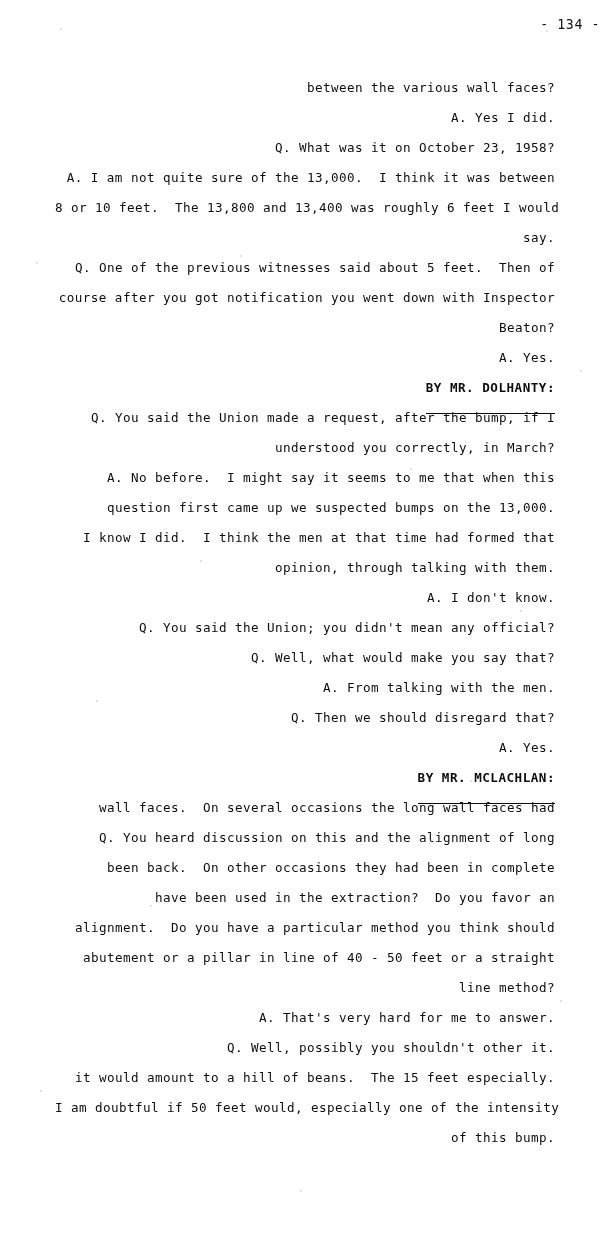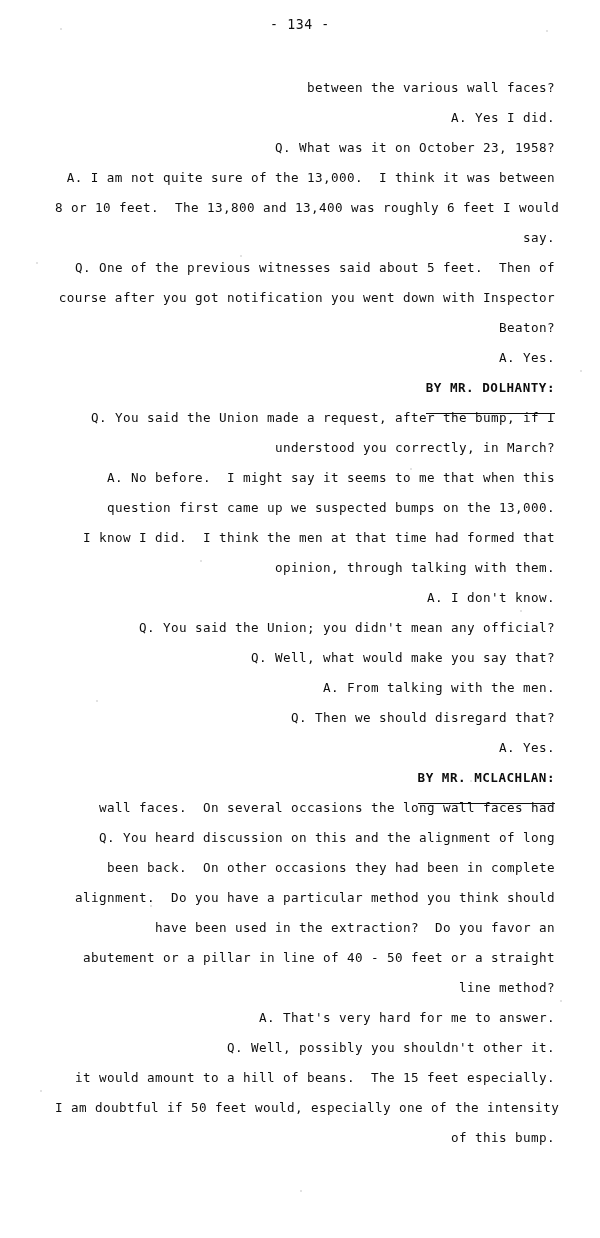--- a/index.html
+++ b/index.html
@@ -19,21 +19,21 @@
     background: #ffffff;
     overflow: hidden;
     margin: 0 auto;
   }
   
   #page-number {
     position: absolute;
     top: 17px;
     left: 0;
     width: 600px;
-    text-align: center;
+    text-align: right;
     font-size: 13.2px;
     letter-spacing: 0.6px;
     color: #101010;
     white-space: pre;
   }
   
   #transcript-body {
     position: absolute;
     left: 55px;
     top: 73px;
@@ -97,22 +97,22 @@
       <div class="doc-line">A. I don't know.</div>
       <div class="doc-line">Q. You said the Union; you didn't mean any official?</div>
       <div class="doc-line">Q. Well, what would make you say that?</div>
       <div class="doc-line">A. From talking with the men.</div>
       <div class="doc-line">Q. Then we should disregard that?</div>
       <div class="doc-line">A. Yes.</div>
       <div class="doc-line heading"><span class="hd-underline">BY MR. MCLACHLAN:</span></div>
       <div class="doc-line">wall faces.  On several occasions the long wall faces had</div>
       <div class="doc-line">Q. You heard discussion on this and the alignment of long</div>
       <div class="doc-line">been back.  On other occasions they had been in complete</div>
+      <div class="doc-line">have been used in the extraction?  Do you favor an</div>
       <div class="doc-line">alignment.  Do you have a particular method you think should</div>
-      <div class="doc-line">have been used in the extraction?  Do you favor an</div>
       <div class="doc-line">abutement or a pillar in line of 40 - 50 feet or a straight</div>
       <div class="doc-line">line method?</div>
       <div class="doc-line">A. That's very hard for me to answer.</div>
       <div class="doc-line">Q. Well, possibly you shouldn't other it.</div>
       <div class="doc-line">it would amount to a hill of beans.  The 15 feet especially.</div>
       <div class="doc-line">I am doubtful if 50 feet would, especially one of the intensity</div>
       <div class="doc-line">of this bump.</div>
     </div>
 
 <div class="speck" style="left: 60px; top: 28px;"></div>

